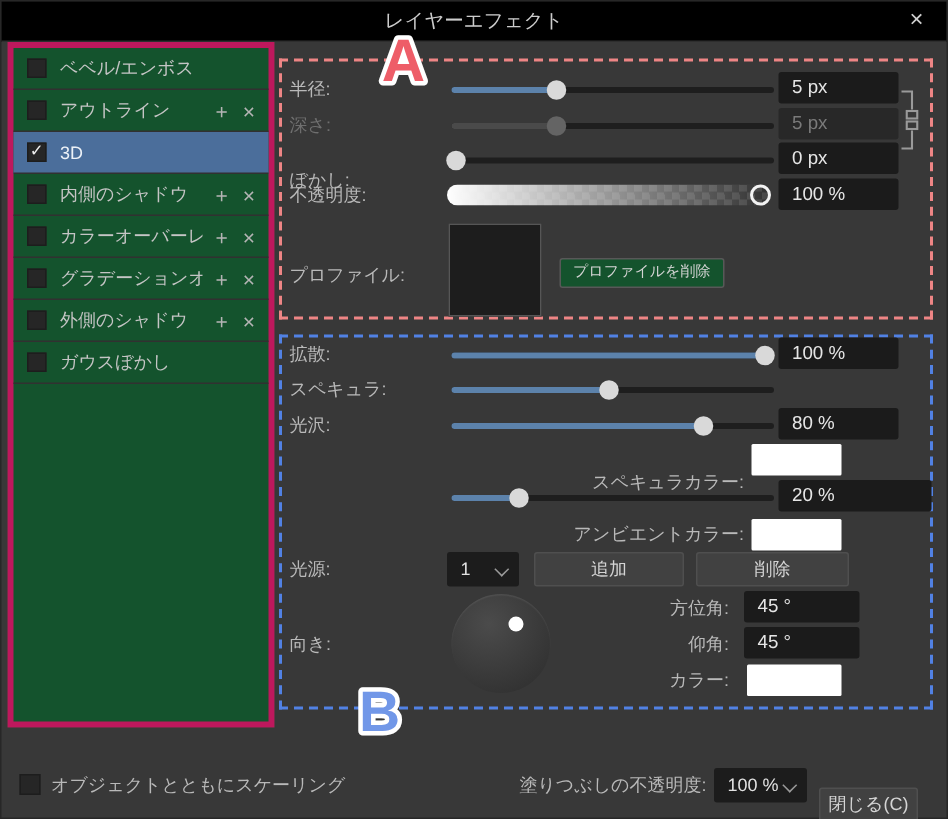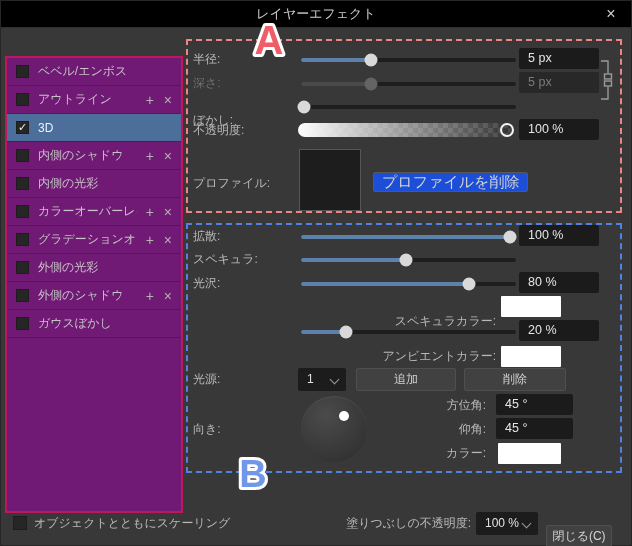--- a/index.html
+++ b/index.html
@@ -3,21 +3,21 @@
 <meta charset="utf-8">
 <style>
   html,body{margin:0;padding:0;background:#383838;}
   body{width:632px;height:546px;position:relative;overflow:hidden;
        font-family:"Liberation Sans","DejaVu Sans",sans-serif;font-size:12px;color:#c5c5c5;}
   .window{position:absolute;inset:0;border:1px solid #272727;background:#383838;box-sizing:border-box;}
   .titlebar{position:absolute;left:0;top:0;width:100%;height:26px;background:#000000;border-bottom:1px solid #2e2e2e;}
   .title{position:absolute;left:0;top:0;width:100%;text-align:center;line-height:26px;font-size:13px;color:#cccccc;}
   .close{position:absolute;right:8px;top:0;width:24px;height:26px;text-align:center;line-height:25px;font-size:16px;color:#cfcfcf;cursor:pointer;}
   
-  .sidebar{position:absolute;left:4px;top:27px;width:178px;height:457px;border:2px solid #be185d;background:#701a75;box-sizing:border-box;margin-top:28px;}
+  .sidebar{position:absolute;left:4px;top:27px;width:178px;height:457px;border:4px solid #be185d;background:#14532d;box-sizing:border-box;}
   .srow{height:28px;border-bottom:1px solid #313131;display:flex;align-items:center;padding:0 9px;gap:9px;box-sizing:border-box;}
   .srow.sel{background:#4b6e9b;color:#ecf1f7;}
   .cb{width:13px;height:13px;background:#262626;border:1px solid #1d1d1d;box-sizing:border-box;flex:none;
       font-size:11px;line-height:11px;text-align:center;color:#f0f0f0;}
   .srow .lblx{white-space:nowrap;overflow:hidden;}
   .rowicons{margin-left:auto;display:flex;gap:10px;color:#b4b4b4;font-size:14px;}
   .rowicons span{cursor:pointer;line-height:14px;}
   
   .boxA{position:absolute;left:185px;top:38px;width:436px;height:174px;border:2px dashed #ee8585;box-sizing:border-box;}
   .boxB{position:absolute;left:185px;top:222px;width:436px;height:250px;border:2px dashed #5181e4;box-sizing:border-box;}
@@ -38,22 +38,22 @@
   .slider.disabled .fill{background:#4a4a4a;}
   .slider.disabled .knob{background:#646464;}
   .gslider{position:absolute;width:215px;height:14px;border-radius:7px;
            background-image:linear-gradient(to right,#ffffff,rgba(64,64,64,0)),
                             conic-gradient(#454545 25%,#303030 0 50%,#454545 0 75%,#303030 0);
            background-size:100% 100%,10px 10px;}
   .ring{position:absolute;top:50%;width:14px;height:14px;border-radius:50%;border:2px solid #f2f2f2;
         background:transparent;transform:translate(-50%,-50%);box-sizing:border-box;}
   .btn{position:absolute;background:#414141;border:1px solid #4f4f4f;border-radius:2px;color:#d4d4d4;
        text-align:center;line-height:21px;height:23px;box-sizing:border-box;cursor:pointer;}
-  .smallbtn{position:absolute;background:#1d4ed8;border:1px solid #585858;border-radius:2px;color:#d4d4d4;
-       height:20px;line-height:18px;padding:0 8px;box-sizing:border-box;font-size:15px;cursor:pointer;white-space:nowrap;}
+  .smallbtn{position:absolute;background:#14532d;border:1px solid #585858;border-radius:2px;color:#d4d4d4;
+       height:20px;line-height:18px;padding:0 8px;box-sizing:border-box;font-size:10px;cursor:pointer;white-space:nowrap;}
   .dropdown{position:absolute;height:23px;background:#1c1c1c;border-radius:2px;color:#e2e2e2;box-sizing:border-box;cursor:pointer;}
   .dropdown .val{position:absolute;left:9px;top:0;line-height:23px;}
   .chev{position:absolute;right:8px;top:8px;width:6px;height:6px;border-right:1.5px solid #9a9a9a;border-bottom:1.5px solid #9a9a9a;transform:rotate(45deg);}
   .swatch{position:absolute;height:21px;border-radius:1px;cursor:pointer;}
   .pswatch{position:absolute;left:298px;top:148px;width:62px;height:62px;background:#1d1d1d;border:1px solid #565656;box-sizing:border-box;cursor:pointer;}
   .sphere{position:absolute;left:300px;top:395px;width:66px;height:66px;border-radius:50%;
           background:radial-gradient(circle at 38% 30%,#4b4b4b,#3c3c3c 48%,#2d2d2d 96%);
           box-shadow:inset 0 1px 1px rgba(255,255,255,0.08);cursor:pointer;}
   .dot{position:absolute;left:338px;top:410px;width:10px;height:10px;border-radius:50%;background:#ffffff;}
   .linkicon{position:absolute;left:598px;top:59px;}
@@ -88,41 +88,33 @@
     <div class="srow">
       <span class="cb"></span>
       <span class="lblx">内側のシャドウ</span>
       <span class="rowicons">
           <span>+</span>
           <span>×</span>
         </span>
     </div>
     <div class="srow">
       <span class="cb"></span>
-      <span class="lblx">内側の光彩</span>
-    </div>
-    <div class="srow">
-      <span class="cb"></span>
       <span class="lblx">カラーオーバーレイ</span>
       <span class="rowicons">
           <span>+</span>
           <span>×</span>
         </span>
     </div>
     <div class="srow">
       <span class="cb"></span>
       <span class="lblx">グラデーションオーバーレイ</span>
       <span class="rowicons">
           <span>+</span>
           <span>×</span>
         </span>
-    </div>
-    <div class="srow">
-      <span class="cb"></span>
-      <span class="lblx">外側の光彩</span>
     </div>
     <div class="srow">
       <span class="cb"></span>
       <span class="lblx">外側のシャドウ</span>
       <span class="rowicons">
           <span>+</span>
           <span>×</span>
         </span>
     </div>
     <div class="srow">
@@ -157,20 +149,21 @@
     <rect x="5.5" y="14" width="7" height="5" fill="none" stroke="#9a9a9a" stroke-width="1.4"></rect>
     <rect x="5.5" y="21" width="7" height="5" fill="none" stroke="#9a9a9a" stroke-width="1.4"></rect>
   </svg>
 
   <div class="lbl" style="left:192px;top:109px;text-align:center;">ぼかし:</div>
   <div class="slider" style="left:300px;top:99px;">
     <div class="bar"></div>
     <div class="fill" style="width: 1.5%;"></div>
     <div class="knob" style="left: 1.5%;"></div>
   </div>
+  <div class="field" style="left:518px;top:94px;width:80px;">0 px</div>
 
   <div class="lbl" style="left:192px;top:119px;">不透明度:</div>
   <div class="gslider" style="left:297px;top:122px;">
     <div class="ring" style="left: 97%;"></div>
   </div>
   <div class="field" style="left:518px;top:118px;width:80px;">100 %</div>
 
   <div class="lbl" style="left:192px;top:172px;">プロファイル:</div>
   <div class="pswatch"></div>
   <div class="smallbtn" style="left:372px;top:171px;">プロファイルを削除</div>
@@ -199,21 +192,21 @@
   <div class="field" style="left:518px;top:271px;width:80px;">80 %</div>
 
   <div class="lbl r" style="right:135px;top:310px;">スペキュラカラー:</div>
   <div class="swatch" style="left: 500px; top: 295px; width: 60px; background: rgb(255, 255, 255);"></div>
 
   <div class="slider" style="left:300px;top:324px;">
     <div class="bar"></div>
     <div class="fill" style="width: 21%;"></div>
     <div class="knob" style="left: 21%;"></div>
   </div>
-  <div class="field" style="left:518px;top:319px;width:80px;">20 %</div>
+  <div class="field" style="left:518px;top:319px;width:102px;">20 %</div>
 
   <div class="lbl r" style="right:135px;top:345px;">アンビエントカラー:</div>
   <div class="swatch" style="left: 500px; top: 345px; width: 60px; background: rgb(255, 255, 255);"></div>
 
   <div class="lbl" style="left:192px;top:368px;">光源:</div>
   <div class="dropdown" style="left:297px;top:367px;width:48px;">
     <span class="val">1</span>
     <span class="chev"></span>
   </div>
   <div class="btn" style="left:463px;top:367px;width:102px;">削除</div>

